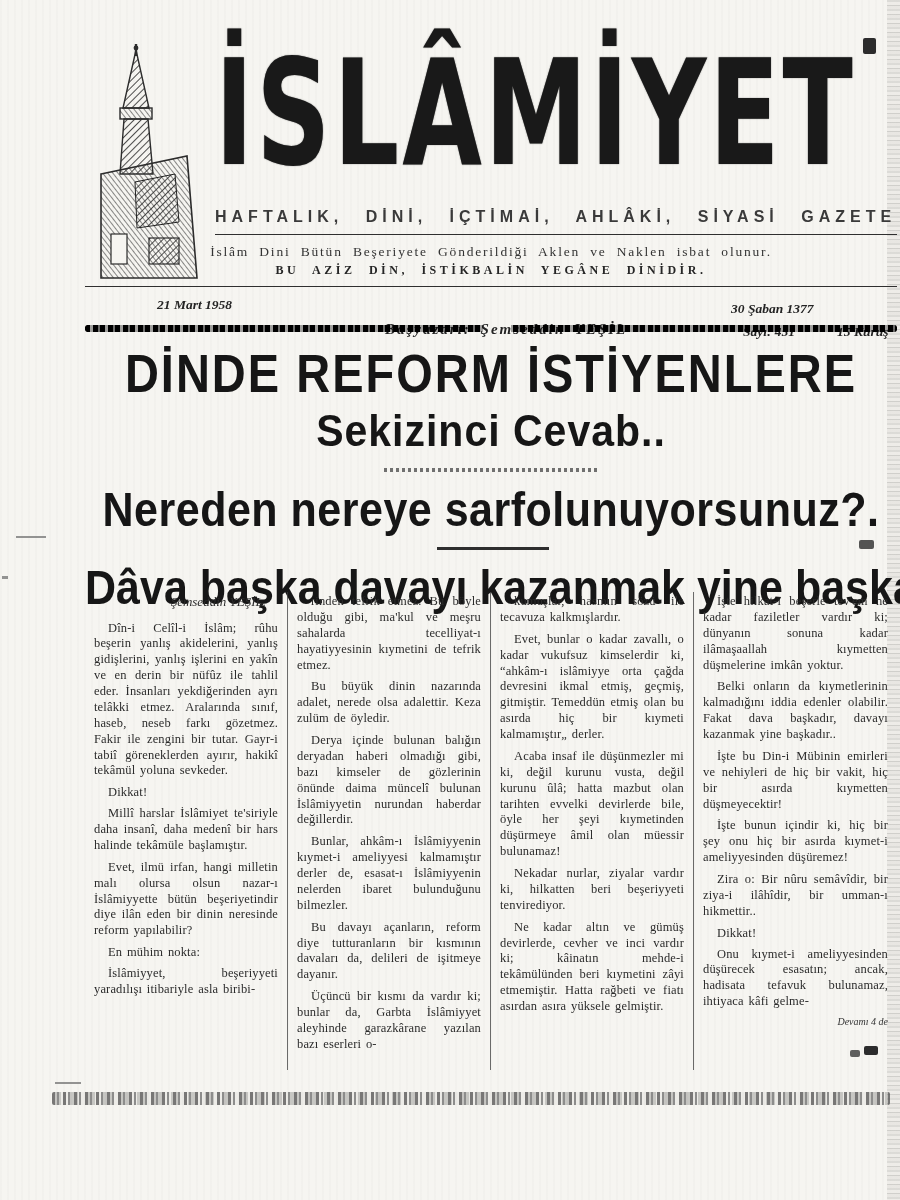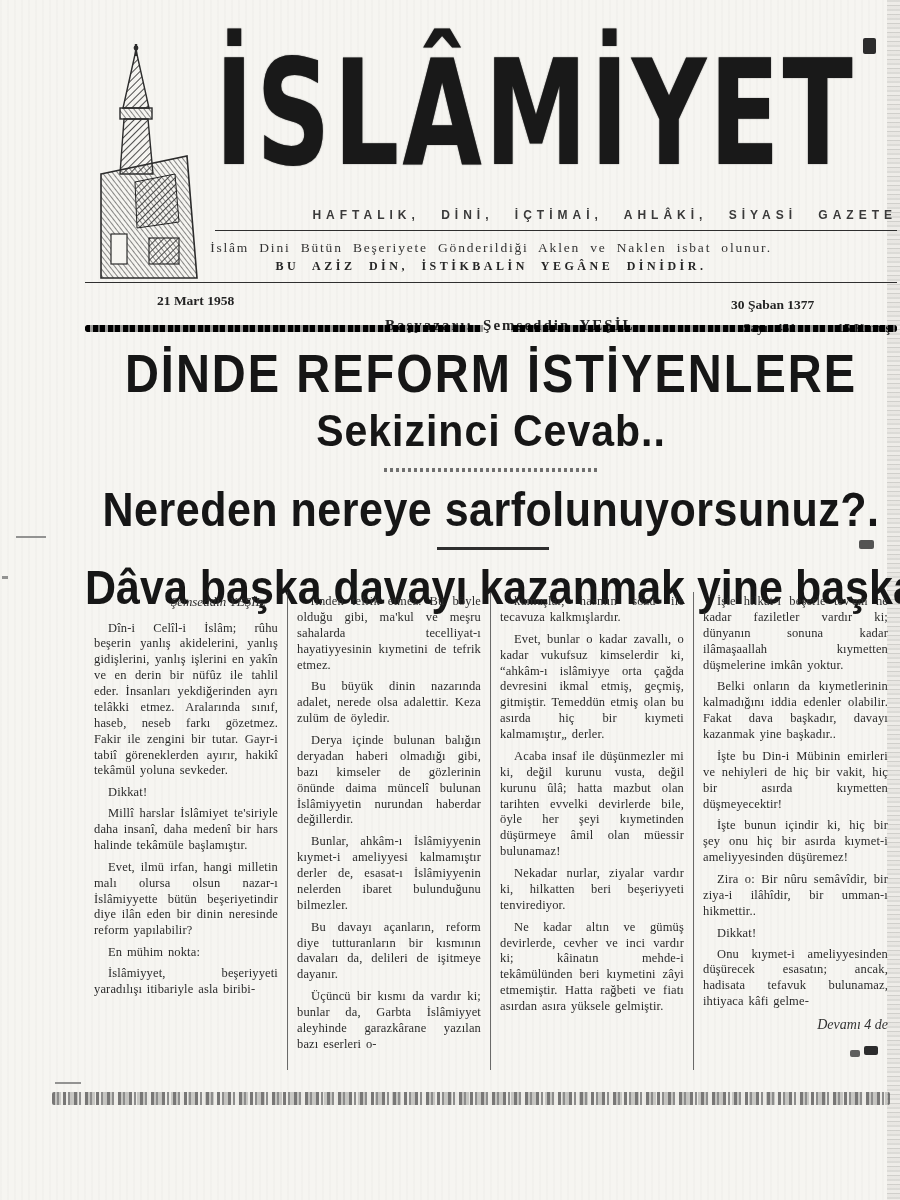--- a/index.html
+++ b/index.html
@@ -39,36 +39,36 @@
   .title-wrap{margin-left:130px;text-align:left;height:168px;}
   .paper-title{
     display:inline-block;
     font-family:"DejaVu Sans", sans-serif;
     font-weight:bold;font-size:103px;letter-spacing:3px;line-height:1;
     transform:scaleY(1.42);transform-origin:center top;
     margin-top:12px;color:#191919;text-shadow:0 0 1px rgba(0,0,0,.6);
     white-space:nowrap;
   }
   .subtitle{
-    margin-left:130px;text-align:right;margin-top:12px;
-    font-family:"Liberation Sans", sans-serif;font-size:12px;font-weight:bold;
+    margin-left:130px;text-align:left;margin-top:12px;
+    font-family:"Liberation Sans", sans-serif;font-size:16px;font-weight:bold;
     letter-spacing:5px;word-spacing:13px;color:#3a3a3a;
   }
   .rule{border:0;border-top:1.6px solid #2f2f2f;margin:6px 0 0 0;}
   .rule.r1{margin-left:130px;margin-top:8px;}
   .motto1{
     text-align:center;margin-top:9px;font-size:13.5px;letter-spacing:1.8px;
     word-spacing:5px;color:#333;
   }
   .motto2{
     text-align:center;margin-top:3px;font-size:12px;font-weight:bold;
     letter-spacing:3.5px;word-spacing:7px;color:#262626;
   }
   .rule.r2{margin-top:8px;border-top-style:solid;}
-  .dateline{position:relative;height:56px;font-weight:bold;}
+  .dateline{position:relative;height:56px;font-weight:bold;font-style:italic;}
   .date-g{position:absolute;left:72px;top:10px;font-size:13.5px;}
   .date-h{position:absolute;left:646px;top:14px;font-size:13.5px;}
   .editor{position:absolute;left:300px;top:34px;font-size:15px;letter-spacing:2px;word-spacing:4px;}
   .issue{position:absolute;left:658px;top:37px;font-size:13.5px;}
   .price{position:absolute;left:752px;top:37px;font-size:13.5px;}
   .thick-rule{
     position:absolute;left:85px;top:325px;width:812px;height:7px;
     background:
       linear-gradient(90deg,#000 0 49%,rgba(0,0,0,0) 49% 52.5%,#000 52.5% 100%);
     -webkit-mask-image:repeating-linear-gradient(90deg,#000 0 5px,rgba(0,0,0,.35) 5px 8px,#000 8px 13px,rgba(0,0,0,.55) 13px 15px);
@@ -90,21 +90,21 @@
   .cols{
     position:absolute;left:85px;top:592px;width:812px;height:478px;
     display:flex;font-size:12.5px;line-height:1.27;
   }
   .col{width:25%;box-sizing:border-box;padding:2px 9px 0 9px;overflow:hidden;}
   .col.sep{border-right:1.3px solid rgba(60,60,60,.75);}
   .para{margin:0 0 6px 0;text-indent:14px;text-align:justify;color:#2b2b2b;
     word-spacing:1.5px;letter-spacing:.15px;}
   .para.mini{margin-bottom:5px;}
   .byline{font-style:italic;text-align:right;margin:0 12px 10px 0;font-size:13px;color:#2b2b2b;}
-  .cont-note{font-style:italic;text-align:right;font-size:14px;margin-top:2px;color:#333;}
+  .cont-note{font-style:italic;text-align:right;font-size:10px;margin-top:2px;color:#333;}
   svg .ink{stroke:#2c2c2c;}
 </style>
 </head>
 <body>
 
 <div class="page">
 
   <div class="edge-strip"></div>
   <div class="blob b1"></div>
   <div class="blob b2"></div>

